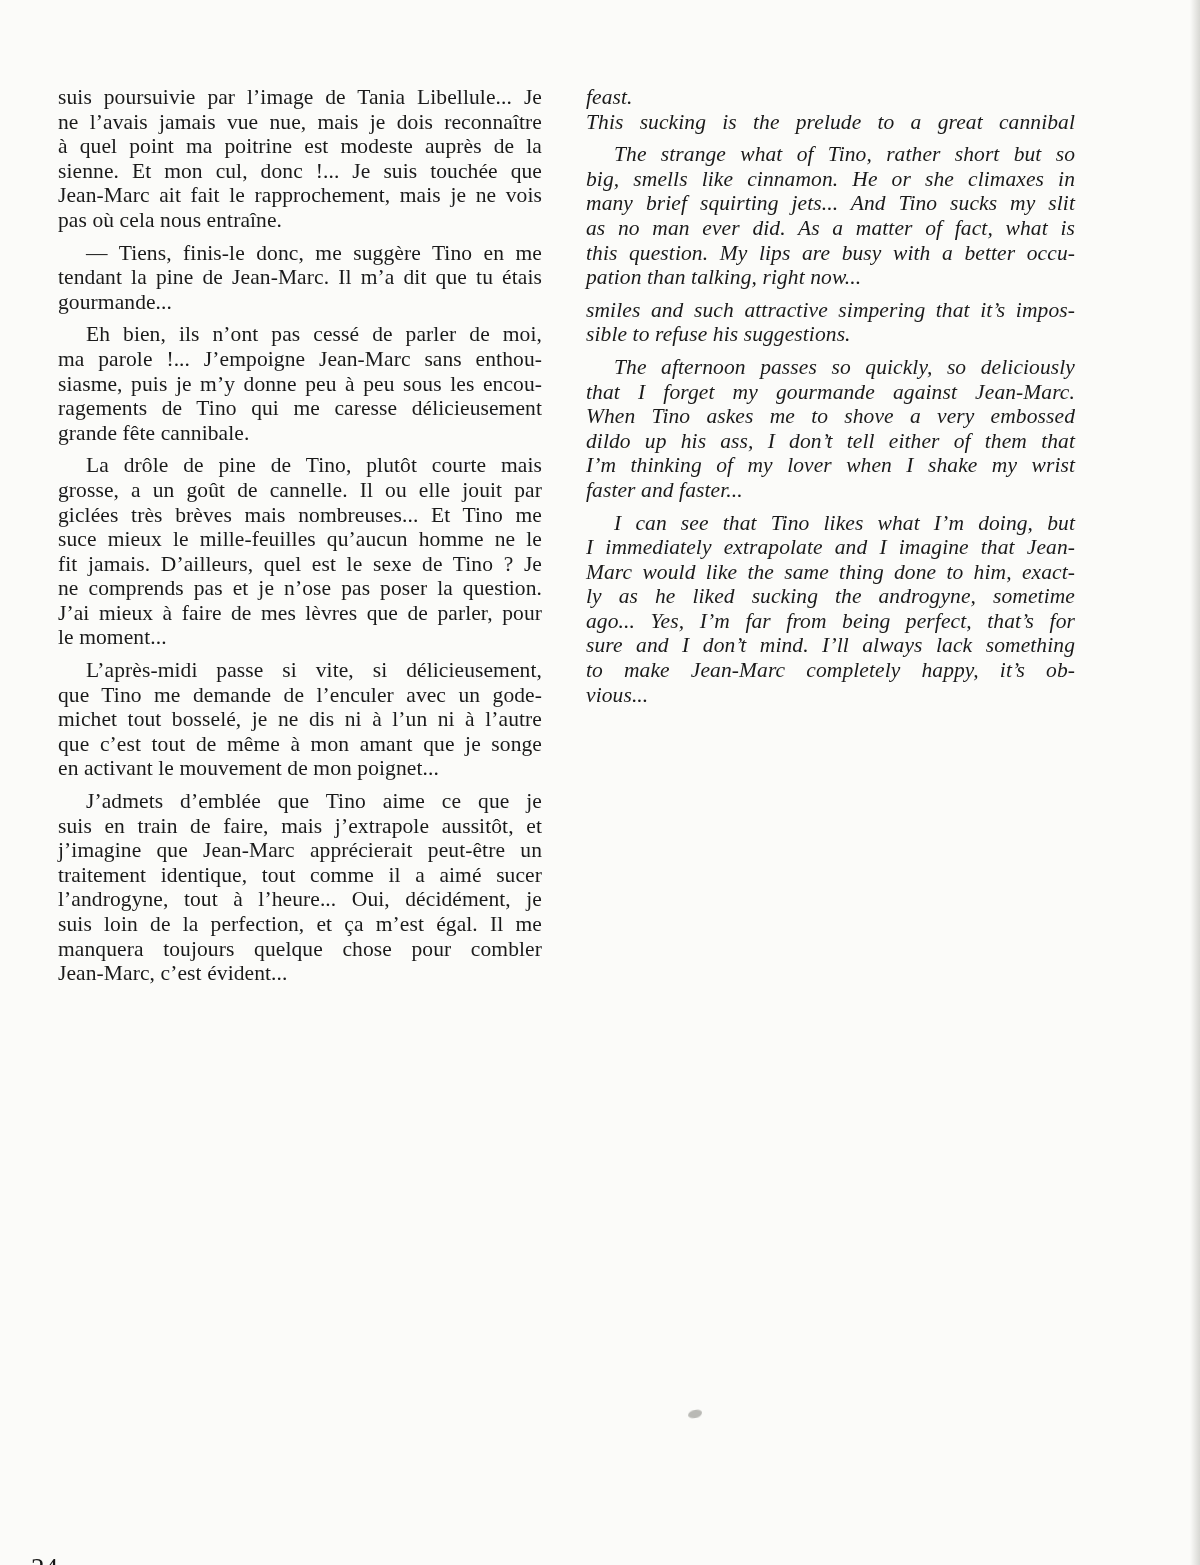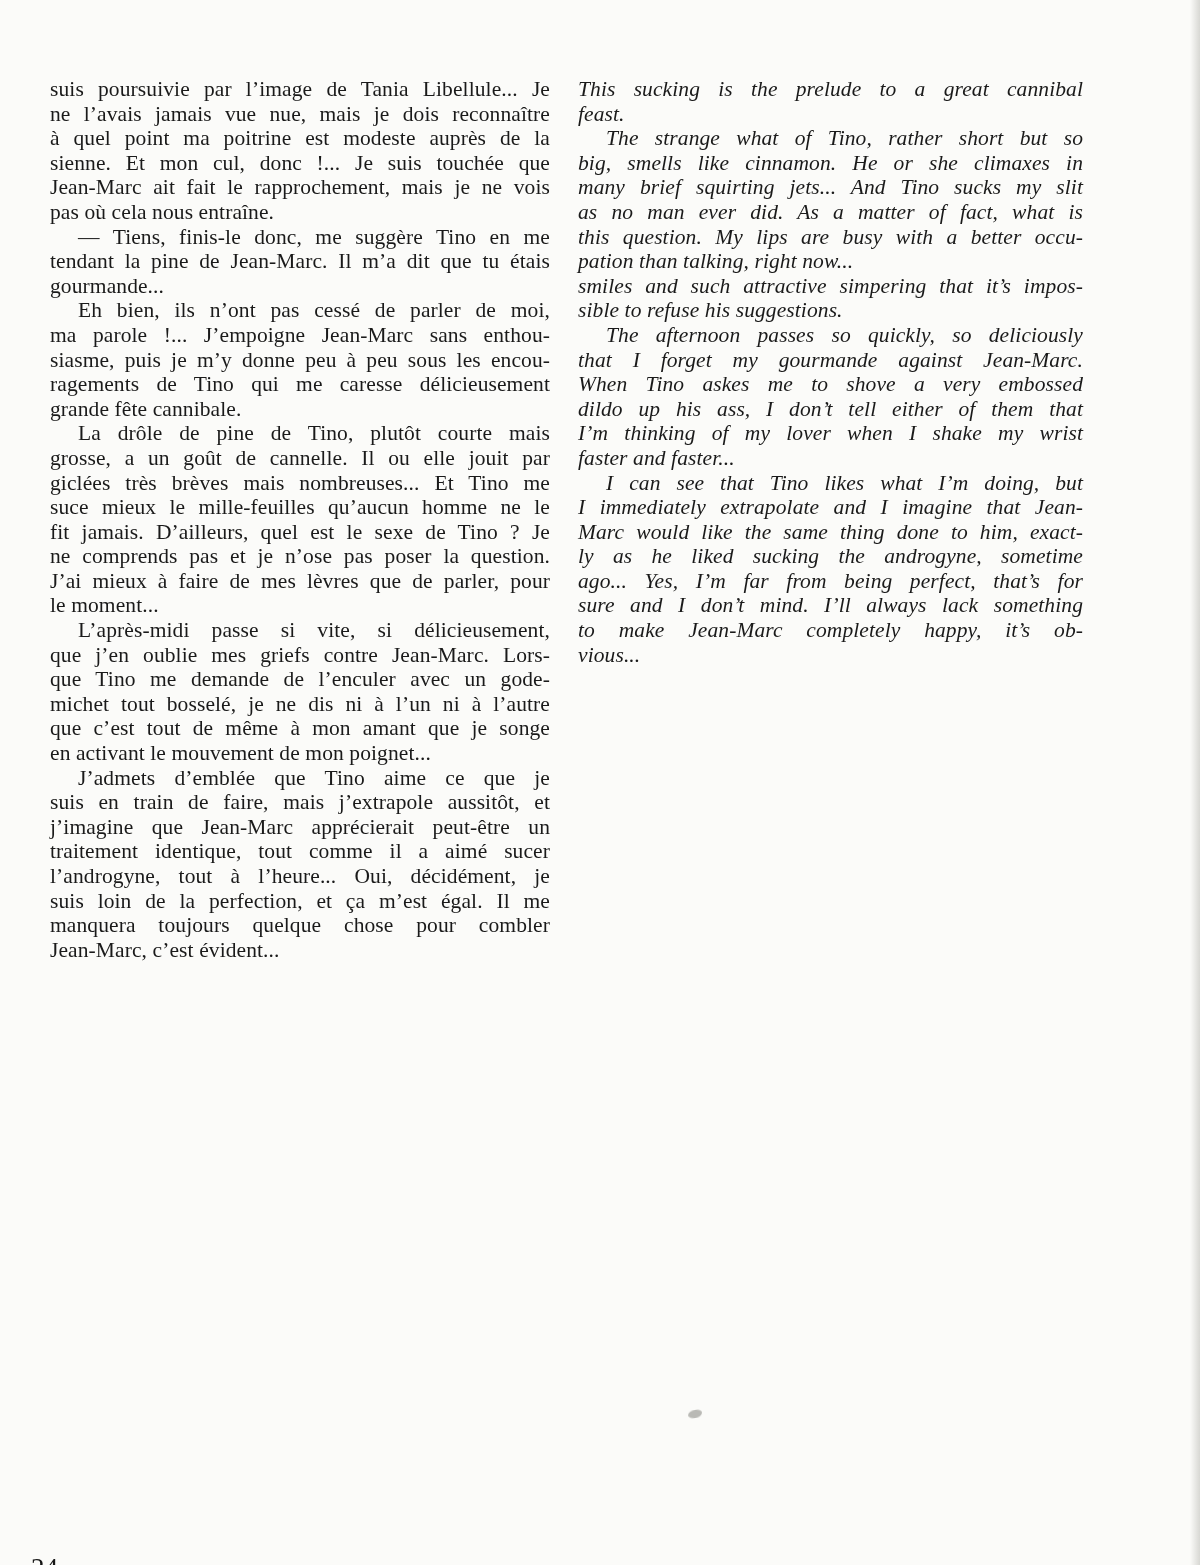--- a/index.html
+++ b/index.html
@@ -17,21 +17,21 @@
   .col {
     position: absolute;
     top: 77px;
     width: 500px;
     font-size: 21.5px;
     line-height: 24.6px;
     letter-spacing: 0.1px;
   }
   .col-left  { left: 50px; }
   .col-right { left: 578px; width: 505px; font-style: italic; }
-  .para { margin: 0; padding: 0; }
+  .para { margin: 8px; padding: 0; }
   .line {
     text-align: justify;
     text-align-last: justify;
     white-space: normal;
   }
   .line.indent { text-indent: 28px; }
   .line.last { text-align: left; text-align-last: left; }
   .page-number {
     position: absolute;
     left: 31px; top: 1554px;
@@ -84,41 +84,40 @@
         <div class="line">grosse, a un goût de cannelle. Il ou elle jouit par</div>
         <div class="line">giclées très brèves mais nombreuses... Et Tino me</div>
         <div class="line">suce mieux le mille-feuilles qu’aucun homme ne le</div>
         <div class="line">fit jamais. D’ailleurs, quel est le sexe de Tino ? Je</div>
         <div class="line">ne comprends pas et je n’ose pas poser la question.</div>
         <div class="line">J’ai mieux à faire de mes lèvres que de parler, pour</div>
         <div class="line last">le moment...</div>
       </div>
       <div class="para">
         <div class="line indent">L’après-midi passe si vite, si délicieusement,</div>
-        <div class="line">que j’en oublie mes griefs contre Jean-Marc. Lors-</div>
         <div class="line">que Tino me demande de l’enculer avec un gode-</div>
         <div class="line">michet tout bosselé, je ne dis ni à l’un ni à l’autre</div>
         <div class="line">que c’est tout de même à mon amant que je songe</div>
         <div class="line last">en activant le mouvement de mon poignet...</div>
       </div>
       <div class="para">
         <div class="line indent">J’admets d’emblée que Tino aime ce que je</div>
         <div class="line">suis en train de faire, mais j’extrapole aussitôt, et</div>
         <div class="line">j’imagine que Jean-Marc apprécierait peut-être un</div>
         <div class="line">traitement identique, tout comme il a aimé sucer</div>
         <div class="line">l’androgyne, tout à l’heure... Oui, décidément, je</div>
         <div class="line">suis loin de la perfection, et ça m’est égal. Il me</div>
         <div class="line">manquera toujours quelque chose pour combler</div>
         <div class="line last">Jean-Marc, c’est évident...</div>
       </div>
     </div>
   <div class="col col-right">
       <div class="para">
+        <div class="line last">feast.</div>
         <div class="line">This sucking is the prelude to a great cannibal</div>
-        <div class="line last">feast.</div>
       </div>
       <div class="para">
         <div class="line indent">The strange what of Tino, rather short but so</div>
         <div class="line">big, smells like cinnamon. He or she climaxes in</div>
         <div class="line">many brief squirting jets... And Tino sucks my slit</div>
         <div class="line">as no man ever did. As a matter of fact, what is</div>
         <div class="line">this question. My lips are busy with a better occu-</div>
         <div class="line last">pation than talking, right now...</div>
       </div>
       <div class="para">

